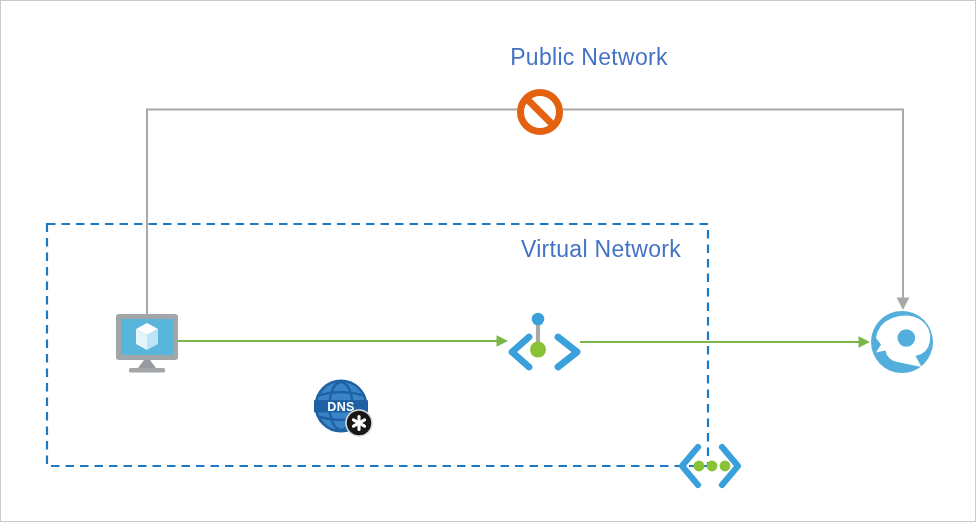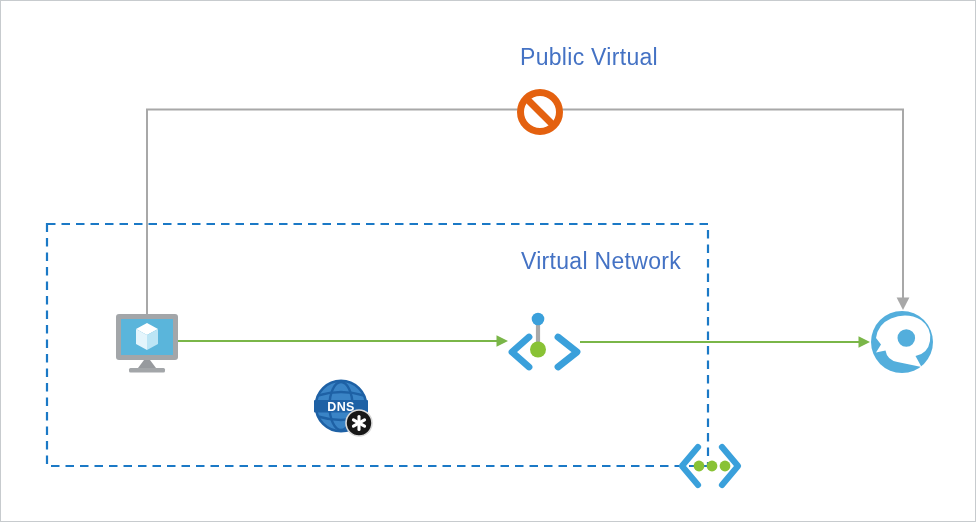--- a/index.html
+++ b/index.html
@@ -8,21 +8,21 @@
     background:#ffffff; border:1px solid #c7cbce; overflow:hidden;
     font-family:"Liberation Sans","DejaVu Sans",sans-serif;
   }
   .layer { position:absolute; left:0; top:0; }
   .icon  { position:absolute; }
   .label {
     position:absolute; color:#4472C4; font-size:23px; letter-spacing:.3px;
     text-align:center; white-space:nowrap; line-height:1.1;
   }
   .label-public { left:458px; top:44px;  width:260px; }
-  .label-vnet   { left:470px; top:248px; width:260px; }
+  .label-vnet   { left:470px; top:236px; width:260px; }
   .ic-vm        { left:111px; top:308px; }
   .ic-dns       { left:309px; top:375px; }
   .ic-endpoint  { left:502px; top:303px; }
   .ic-link      { left:673px; top:437px; }
   .ic-resource  { left:868px; top:308px; }
   .ic-blocked   { left:514px; top:86px;  }
 </style>
 </head>
 <body>
 
@@ -35,21 +35,21 @@
     <path d="M146,313 L146,108.5 L902,108.5 L902,297" fill="none" stroke-width="2" stroke="#A8A8A8"></path>
     <polygon points="902,309 895.6,296.5 908.4,296.5" fill="#A8A8A8"></polygon>
 
     <line x1="177" y1="340" x2="496" y2="340" stroke-width="2.2" stroke="#7AB648"></line>
     <polygon points="507,340 495.5,334.2 495.5,345.8" fill="#7AB648"></polygon>
 
     <line x1="579" y1="341" x2="858" y2="341" stroke-width="2.2" stroke="#7AB648"></line>
     <polygon points="869,341 857.5,335.2 857.5,346.8" fill="#7AB648"></polygon>
   </svg>
 
-  <div class="label label-public">Public Virtual</div>
+  <div class="label label-public">Public Network</div>
   <div class="label label-vnet">Virtual Network</div>
 
   <svg class="icon ic-vm" width="70" height="66" viewBox="0 0 70 66">
     <circle cx="35" cy="7" r="2.1" fill="#8CC63F"></circle>
     <rect x="4" y="5" width="62" height="46" rx="3" fill="#A3A6A9"></rect>
     <rect x="9" y="10" width="52" height="36" fill="#5AB5DB"></rect>
     <g>
       <polygon points="35,14 46,20 35,26 24,20" fill="#FFFFFF"></polygon>
       <polygon points="24,20 35,26 35,41 24,35" fill="#E4F5FC"></polygon>
       <polygon points="46,20 35,26 35,41 46,35" fill="#BCE5F5"></polygon>

